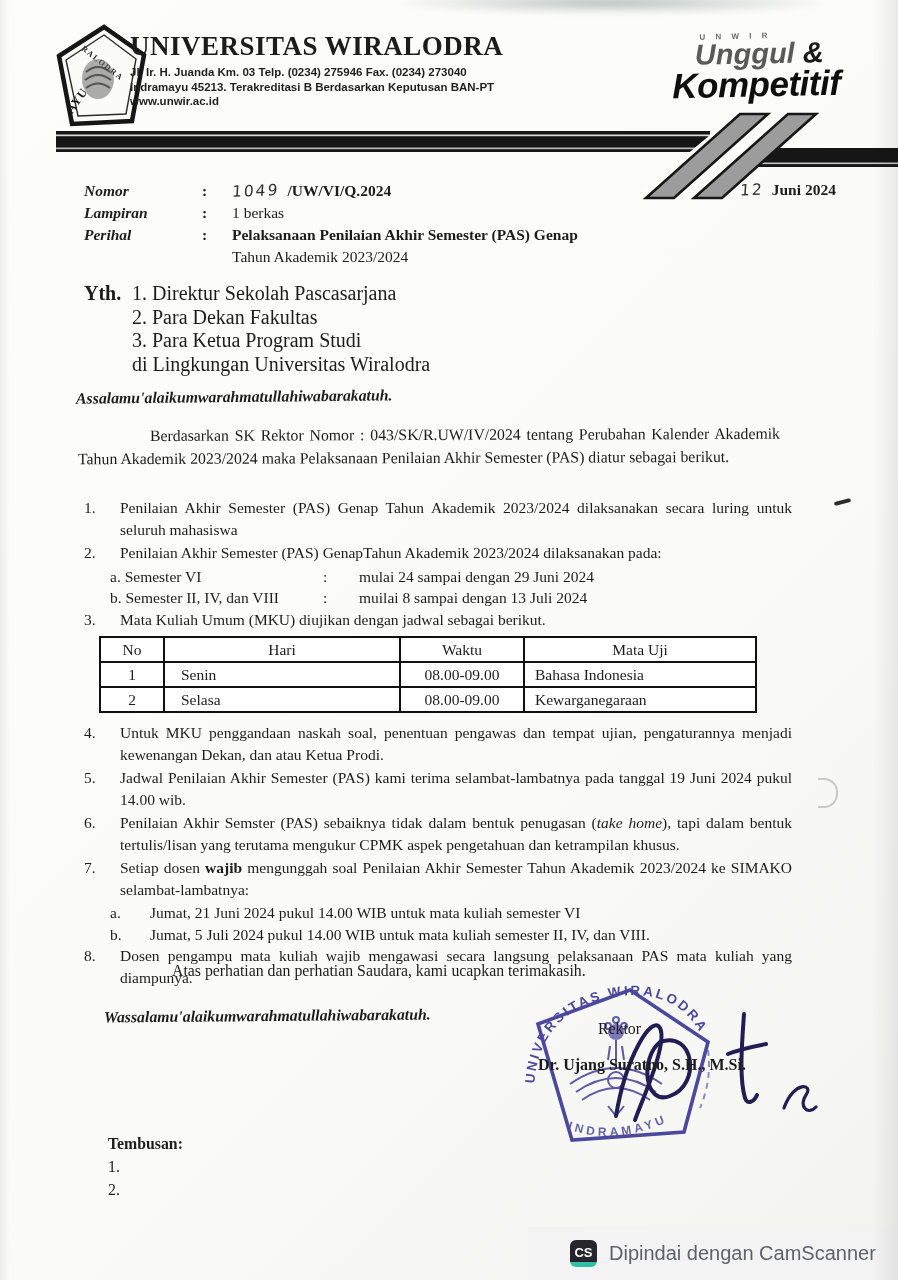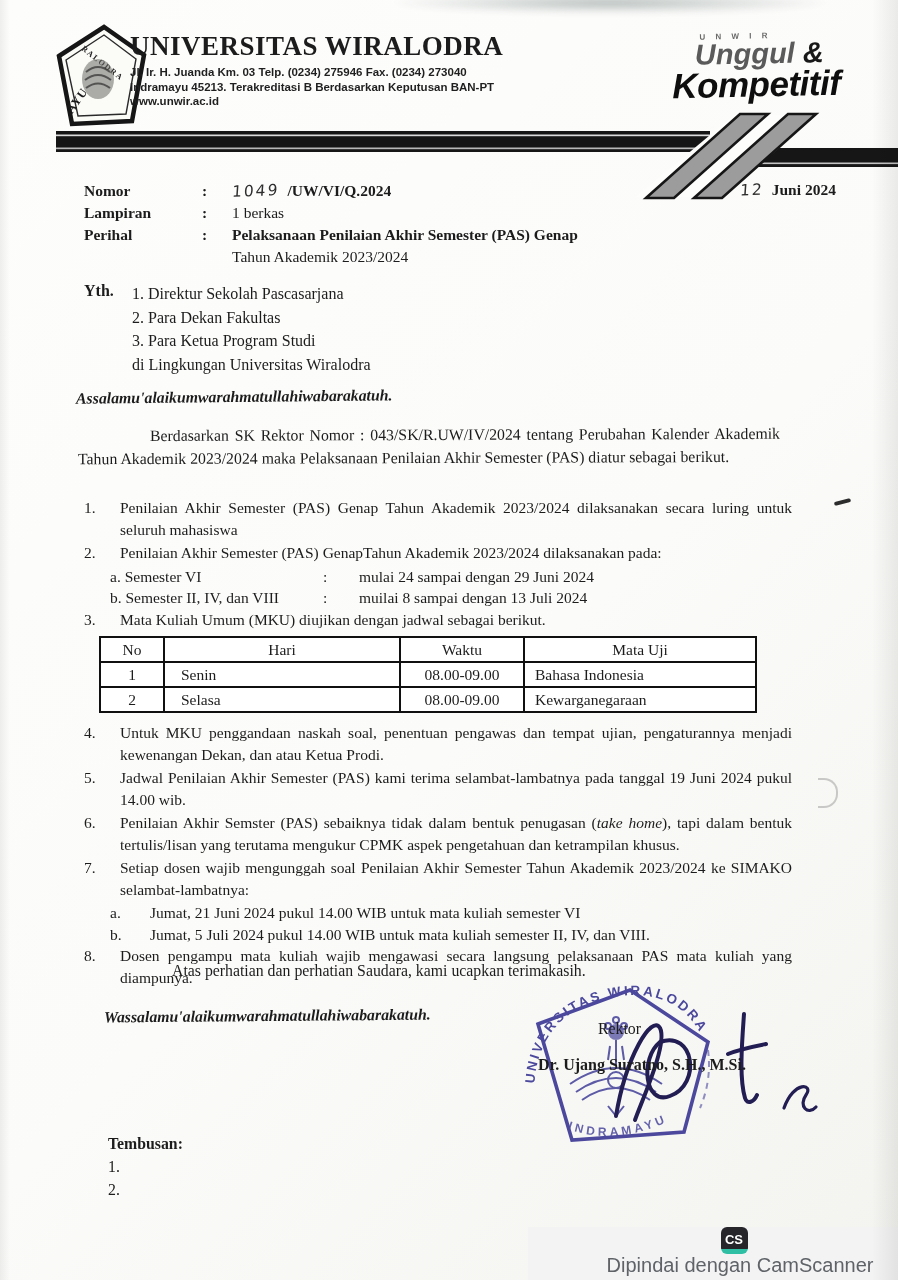--- a/index.html
+++ b/index.html
@@ -22,46 +22,46 @@
   .motto{position:absolute;right:58px;top:32px;width:220px;text-align:right;
         font-family:"Liberation Sans",sans-serif;font-style:italic;font-weight:bold;transform:rotate(-1.2deg);}
   .motto-small{font-style:normal;font-size:8px;letter-spacing:4px;color:#6a6a6a;margin-right:68px;}
   .motto-l1{font-size:29px;line-height:27px;color:#5a5a5a;margin-right:16px;}
   .motto-l1 .amp{color:#181818;}
   .motto-l2{font-size:35px;line-height:34px;color:#0e0e0e;letter-spacing:-.5px;}
   .divider{position:absolute;left:0;top:103px;}
   
   .meta{position:absolute;left:84px;top:180px;width:600px;font-size:15.5px;}
   .m-row{display:flex;line-height:22px;}
-  .m-label{width:118px;font-weight:bold;}
+  .m-label{width:118px;font-weight:bold;font-style:italic;}
   .m-colon{width:30px;font-weight:bold;}
   .m-val{font-weight:bold;}
   .m-val-reg{font-weight:normal;}
   .hand{font-family:"DejaVu Sans",sans-serif;font-weight:normal;color:#2e2e2e;
         letter-spacing:2px;display:inline-block;transform:rotate(-2deg) skewX(-6deg);margin-right:8px;}
   .m-line2{margin-left:148px;font-weight:normal;line-height:22px;}
   .date{position:absolute;left:740px;top:181px;font-size:15.5px;font-weight:bold;}
   
-  .yth{position:absolute;left:84px;top:282px;display:flex;font-size:16px;}
+  .yth{position:absolute;left:84px;top:282px;display:flex;font-size:20px;}
   .yth-label{width:48px;font-weight:bold;}
   .yth-lines div{line-height:23.5px;}
   
   .salam{position:absolute;left:76px;top:388px;font-size:15.8px;font-weight:bold;
         font-style:italic;transform:rotate(-.6deg);}
   .intro{position:absolute;left:78px;top:424px;width:702px;font-size:15.8px;line-height:22.5px;
         text-align:justify;text-indent:72px;transform:rotate(-.2deg);}
   .list{position:absolute;left:84px;top:497px;width:708px;font-size:15.5px;}
   .item{display:flex;margin-bottom:2px;}
   .inum{width:36px;flex:none;line-height:21.5px;}
   .itext{flex:1;text-align:justify;line-height:21.5px;}
   .sub{display:flex;margin-left:26px;line-height:21.5px;}
   .sub-label{width:213px;}
   .sub-colon{width:36px;}
   .sub7-label{width:40px;}
-  .b{font-weight:normal;margin-top:35px;}
+  .b{font-weight:bold;margin-top:35px;}
   .i{font-style:italic;}
   table.exam{border-collapse:collapse;margin:6px 0 9px 15px;background:#fff;font-family:Liberation Serif, serif;}
   table.exam th,table.exam td{border:2px solid #101010;font-size:15.5px;font-weight:normal;
         padding:0 6px;line-height:23px;}
   .c-no{width:50px;text-align:center;}
   .c-hari{width:212px;text-align:left;padding-left:16px!important;border-radius:8px;}
   .c-waktu{width:110px;text-align:center;}
   .c-mata{width:214px;text-align:left;padding-left:10px!important;}
   th.c-hari,th.c-mata{text-align:center;padding-left:6px!important;}
   .closing{position:absolute;left:172px;top:962px;font-size:15.8px;}
@@ -79,21 +79,21 @@
   .t-item{display:flex;line-height:23px;}
   .t-num{width:44px;}
   
   .dash-artifact{position:absolute;left:834px;top:500px;width:17px;height:4px;background:#2c2c2c;
         border-radius:2px;transform:rotate(-14deg);}
   .bracket-artifact{position:absolute;left:818px;top:778px;width:18px;height:26px;
         border:2px solid #9a9a9a;border-left:none;border-radius:0 14px 14px 0;opacity:.5;}
   
   .scan-footer{position:absolute;left:528px;top:1227px;width:370px;height:53px;
         display:flex;align-items:center;padding-left:42px;box-sizing:border-box;
-        font-family:"Liberation Sans",sans-serif;flex-direction:column;}
+        font-family:"Liberation Sans",sans-serif;}
   .cs-badge{width:27px;height:27px;border-radius:6px;flex:none;display:flex;align-items:center;
         justify-content:center;color:#fff;font-weight:bold;font-size:13px;
         background:linear-gradient(to top,#2ebfa5 0 5px,#26252a 5px);padding-bottom:3px;box-sizing:border-box;}
   .cs-text{margin-left:12px;font-size:20px;}
 </style>
 </head>
 <body>
 
 <div class="page">
   <div class="edge-left"></div>

